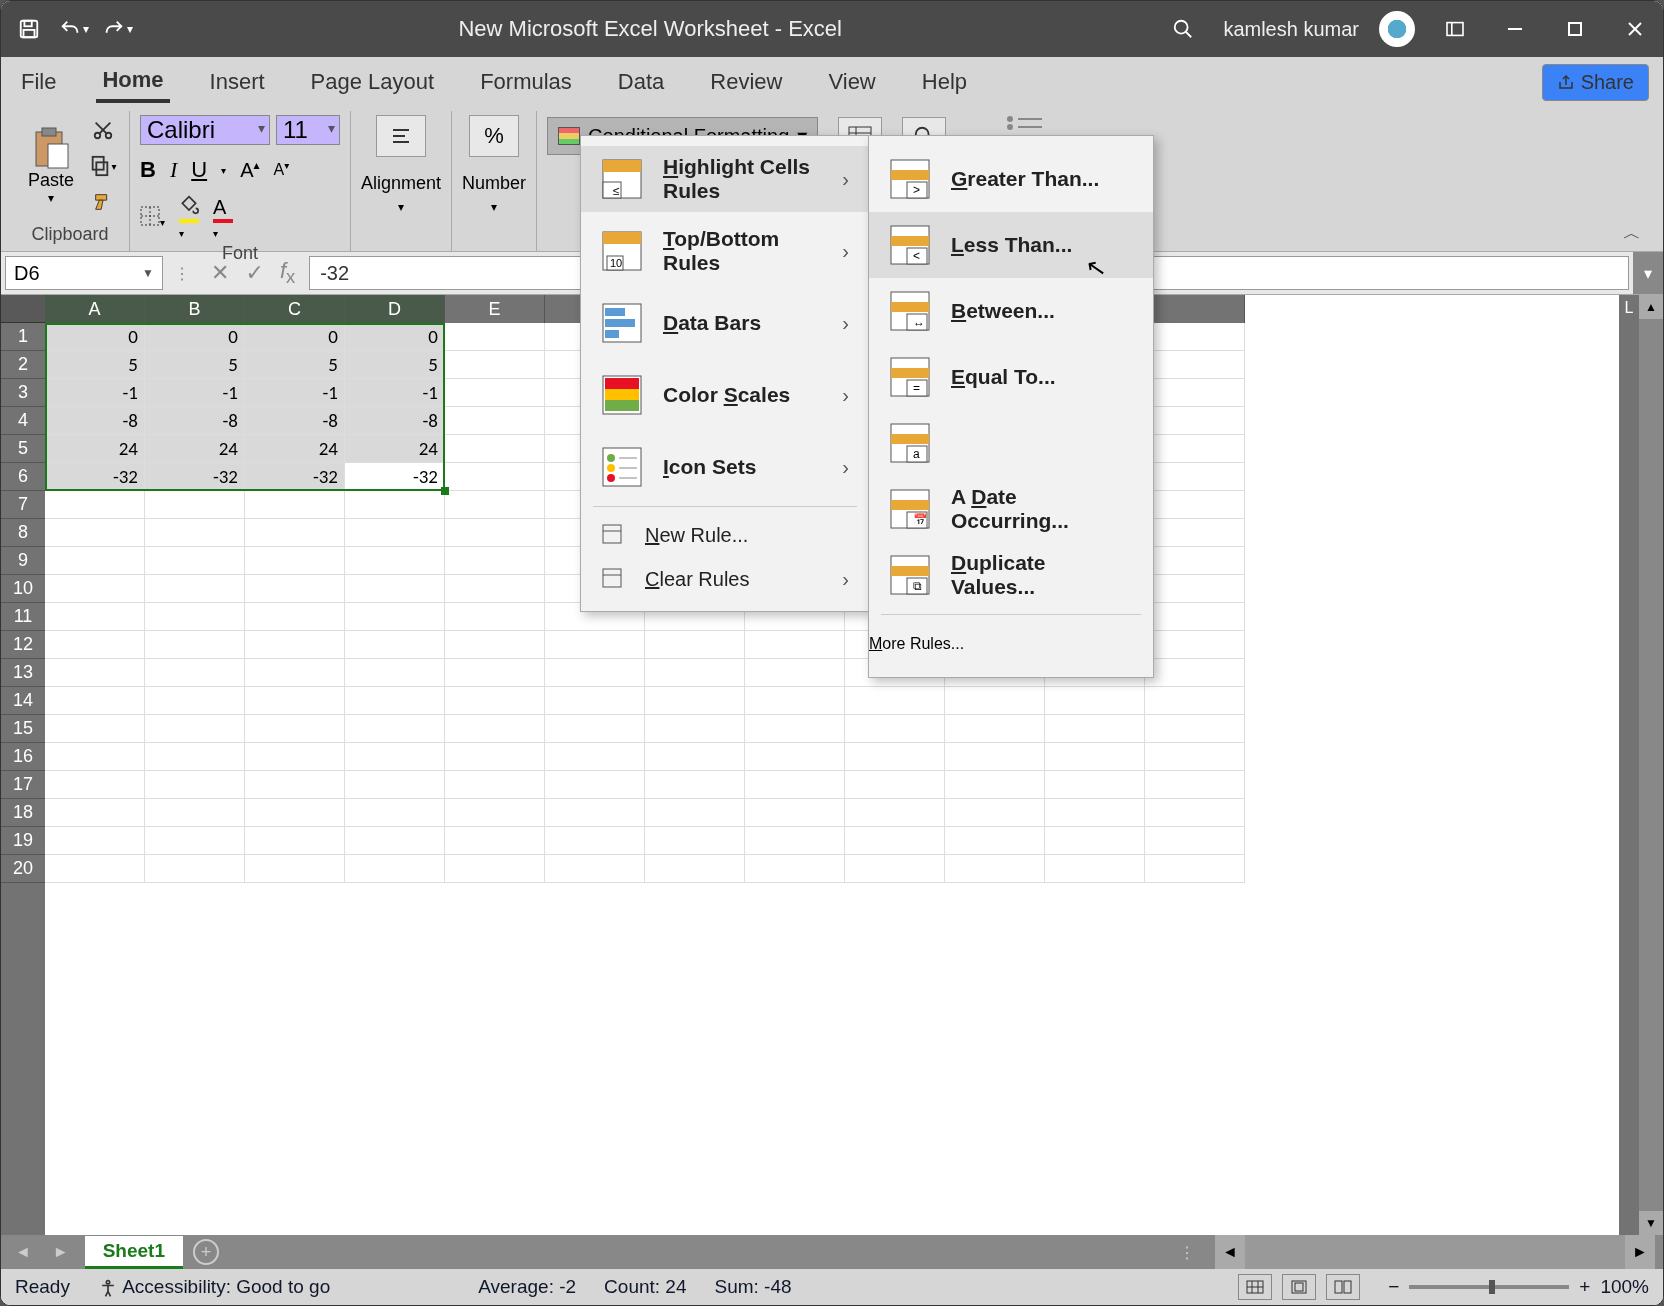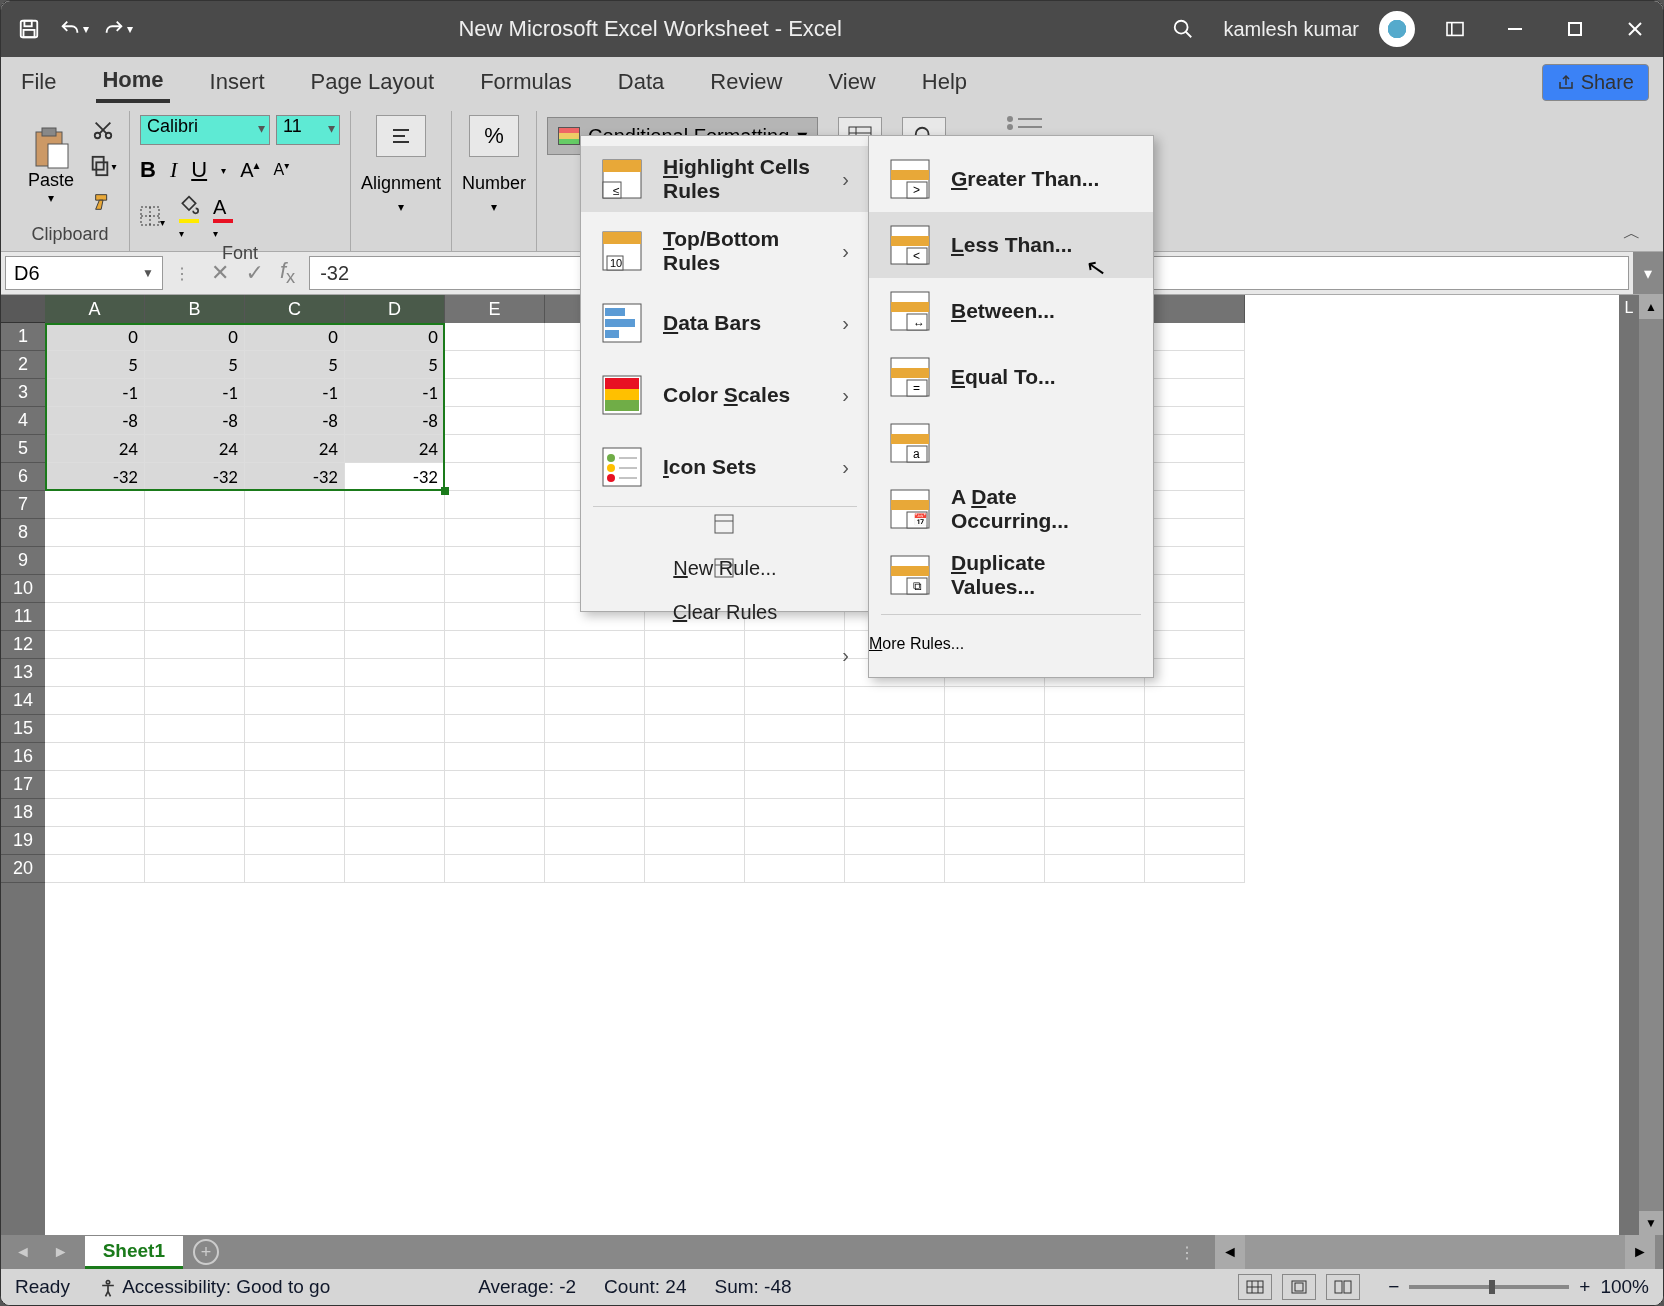--- a/index.html
+++ b/index.html
@@ -27,21 +27,21 @@
 .ribbon { height: 144px; background: #d6d6d6; display: flex; padding: 4px 10px 0 10px; position: relative; }
 .group { display: flex; flex-direction: column; border-right: 1px solid #aaa; padding: 4px 10px 2px 10px; }
 .group .controls { flex: 1; display: flex; align-items: flex-start; gap: 6px; }
 .group .label { text-align: center; font-size: 18px; color: #444; padding: 2px 0 4px 0; position: relative;}
 .bigbtn { display: flex; flex-direction: column; align-items: center; justify-content: center; width: 60px; height: 100px; }
 .bigbtn .ico { width: 38px; height: 44px; }
 .bigbtn .txt { font-size: 18px; }
 .smallcol { display: flex; flex-direction: column; gap: 6px; justify-content: center; }
 .smallbtn { width: 32px; height: 30px; display:flex; align-items:center; justify-content:center; }
 
-.select { background: #5eead4; border: 1px solid #888; height: 30px; font-size: 18px; padding: 0 20px 0 6px; position:relative;}
+.select { background: #c4b5fd; border: 1px solid #888; height: 30px; font-size: 24px; padding: 0 20px 0 6px; position:relative;}
 .select::after{content:"▾"; position:absolute; right:4px; top:4px; font-size:14px; color:#555;}
 
 .fontrow { display:flex; gap:6px; }
 .fontrow2 { display:flex; gap:14px; margin-top:6px; align-items:center;}
 .fontrow3 { display:flex; gap:14px; margin-top:6px; align-items:center;}
 
 .alignbox, .numbox { width:50px; height:42px; border:1px solid #999; background:#e8e8e8; display:flex; align-items:center; justify-content:center;}
 
 .cf-button { height: 38px; background: #b5b5b5; border: 1px solid #888; display: flex; align-items: center; gap: 8px; padding: 0 10px; font-size: 20px; margin-top:2px;}
 .cf-ico { width: 22px; height: 18px; background: linear-gradient(#e66 33%,#ec6 33% 66%,#6c6 66%); border:1px solid #555;}
@@ -93,21 +93,21 @@
 .statusbar .slider { width:160px; height:4px; background:#888; position:relative;}
 .statusbar .slider .thumb{ position:absolute; left:50%; top:-5px; width:6px; height:14px; background:#555;}
 
 
 .menu { position:absolute; background:#f2f2f2; border:1px solid #aaa; box-shadow:4px 4px 10px rgba(0,0,0,.25); z-index:50;}
 .menu1 { left:580px; top:135px; width:290px; padding:10px 0;}
 .menu-item { display:flex; align-items:center; height:66px; padding:0 20px; gap:20px; font-size:21px; color:#222;}
 .menu-item .mico { width:42px; height:42px; }
 .menu-item .arrow { margin-left:auto; font-size:20px; color:#555;}
 .menu-item.hover { background:#ddd; }
-.menu-item.small { height:44px; font-size:20px;flex-direction:column;}
+.menu-item.small { height:44px; font-size:20px;}
 .menu-item.small .mico{ width:24px; height:24px;}
 .menu-sep { height:1px; background:#ccc; margin:6px 12px;}
 .menu u { text-decoration: underline; }
 
 .menu2 { left:868px; top:135px; width:286px; padding:10px 0;}
 .menu2 .menu-item { height:66px; }
 .menu2 .more { text-align:left; padding:14px 0; font-size:16px;}
 
 .cursor { position:absolute; left:1086px; top:254px; z-index:60; font-size:24px; color:#000; transform: rotate(-10deg);}
 

